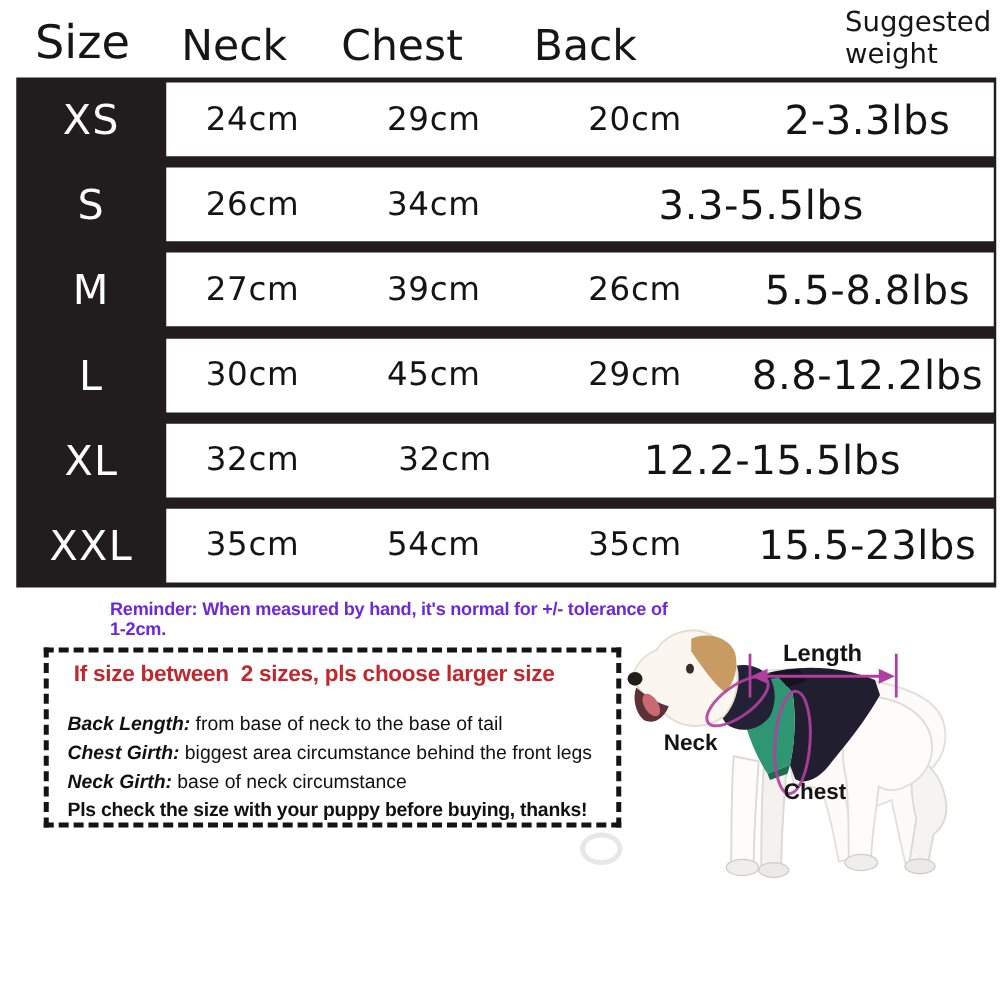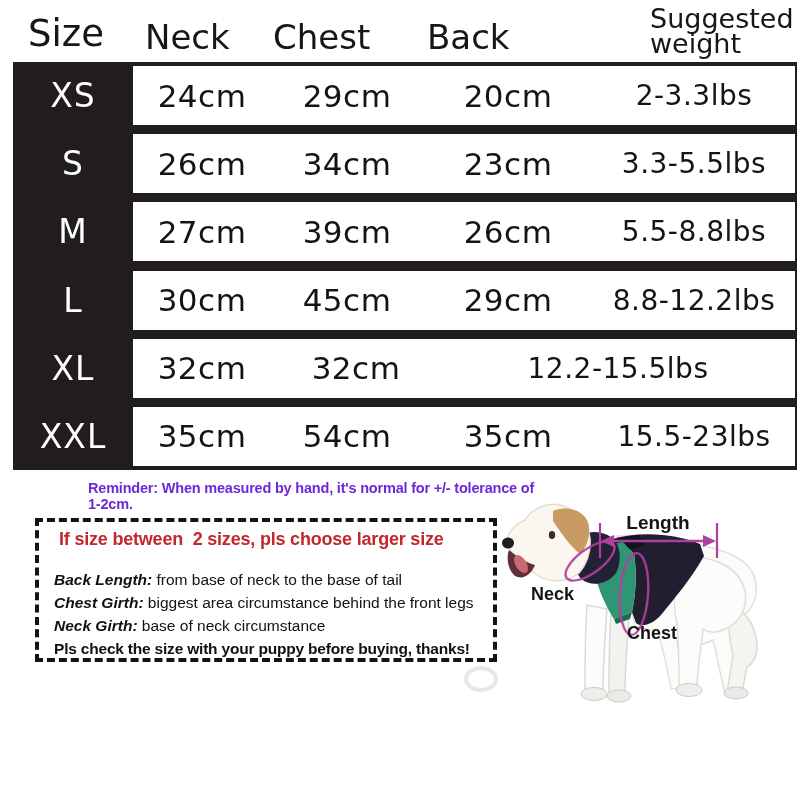--- a/index.html
+++ b/index.html
@@ -5,33 +5,33 @@
   html,body{margin:0;padding:0;background:#fff;}
   .stage{position:relative;width:800px;height:800px;background:#ffffff;overflow:hidden;
          font-family:"DejaVu Sans",sans-serif;color:#161616;}
 
   
   .hcell{position:absolute;white-space:nowrap;color:#161616;}
   .h-size  {left:28px; top:12px; font-size:37px;}
   .h-neck  {left:145px;top:17px; font-size:34px;}
   .h-chest {left:273px;top:17px; font-size:34px;}
   .h-back  {left:427px;top:17px; font-size:34px;}
-  .h-weight{left:650px;top:6px;  font-size:27px; width:120px; line-height:25px; white-space:normal;}
+  .h-weight{left:676px;top:6px;  font-size:22px; width:120px; line-height:25px; white-space:normal;}
 
   
   .table-block{position:absolute;left:13px;top:62px;width:784px;height:408px;
                background:#211d1e;box-sizing:border-box;padding:4px 2px 4px 0;
                display:flex;flex-direction:column;justify-content:space-between;}
   .trow{display:flex;height:59px;}
   .tsize{width:120px;display:flex;align-items:center;justify-content:center;
          color:#fff;font-size:33px;letter-spacing:1px;}
   .tstrip{flex:1;background:#fff;display:flex;align-items:center;}
-  .tcell{text-align:center;font-size:31px;color:#141414;letter-spacing:0.5px;}
+  .tcell{text-align:center;font-size:26px;color:#141414;letter-spacing:0.5px;}
   .c-neck{width:138px}.c-chest{width:152px}.c-back{width:170px}
-  .c-weight{flex:1;font-size:28px;}
+  .c-weight{flex:1;font-size:32px;}
 
   
   .reminder{position:absolute;left:88px;top:480px;width:460px;
             font-family:"Liberation Sans",sans-serif;font-weight:bold;
             font-size:14.5px;letter-spacing:-0.2px;color:#6d28d9;}
 
   
   .tips{position:absolute;left:35px;top:518px;width:462px;height:144px;
         box-sizing:border-box;border:4px dashed #141414;padding:7px 10px 0 15px;
         font-family:"Liberation Sans",sans-serif;}
@@ -70,21 +70,20 @@
         <div class="tcell c-back">20cm</div>
         <div class="tcell c-weight">2-3.3lbs</div>
       </div>
     </div>
 
     <div class="trow">
       <div class="tsize">S</div>
       <div class="tstrip">
         <div class="tcell c-neck">26cm</div>
         <div class="tcell c-chest">34cm</div>
-        <div class="tcell c-back">23cm</div>
         <div class="tcell c-weight">3.3-5.5lbs</div>
       </div>
     </div>
 
     <div class="trow">
       <div class="tsize">M</div>
       <div class="tstrip">
         <div class="tcell c-neck">27cm</div>
         <div class="tcell c-chest">39cm</div>
         <div class="tcell c-back">26cm</div>

